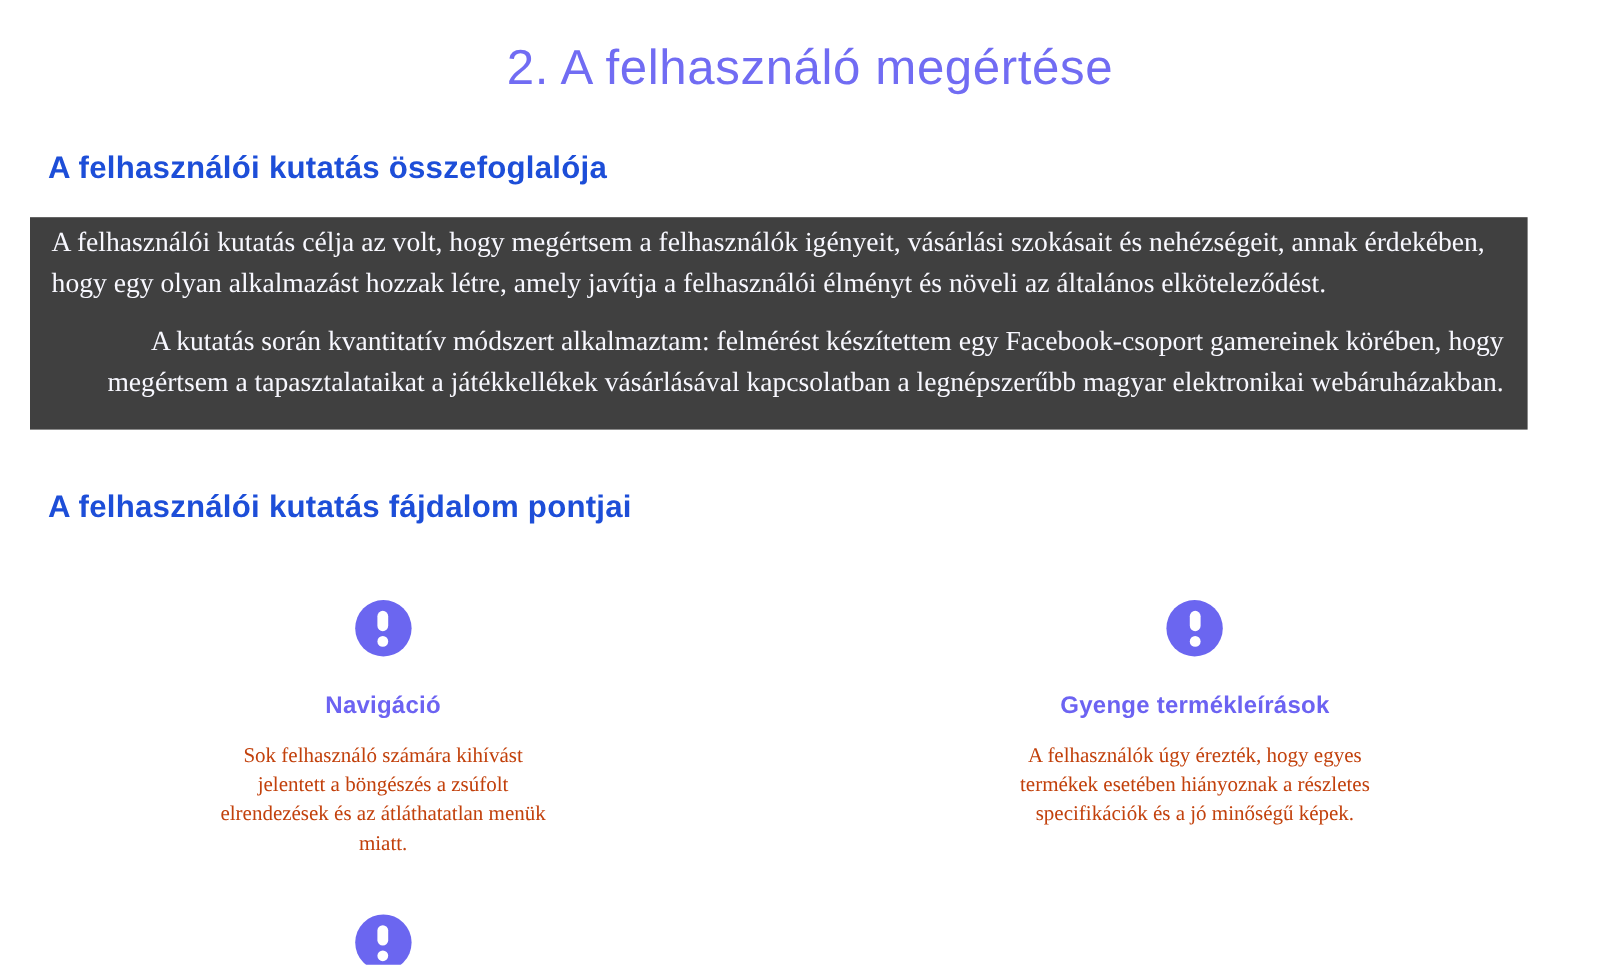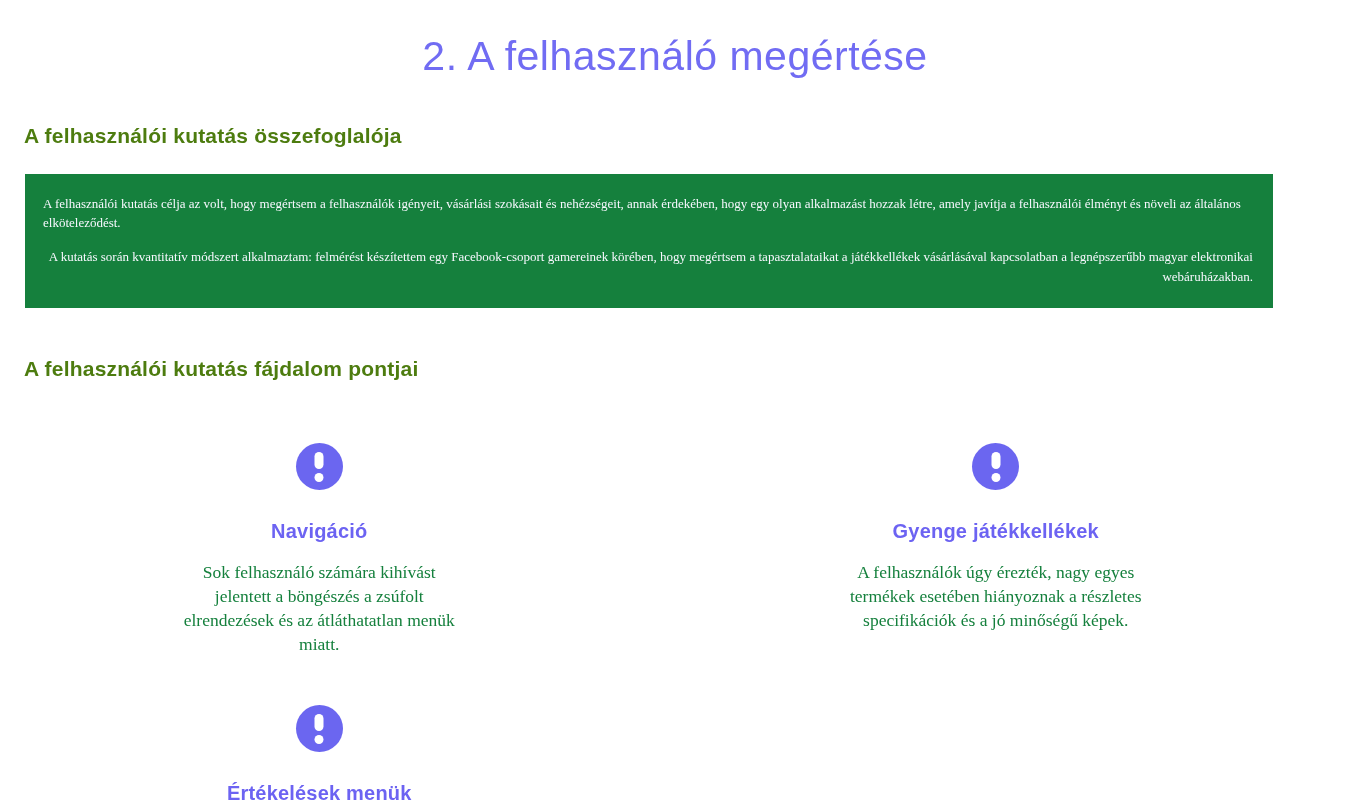--- a/index.html
+++ b/index.html
@@ -13,36 +13,36 @@
   .page-title {
     margin: 0;
     padding-top: 33px;
     text-align: center;
     font-size: 41px;
     font-weight: 500;
     letter-spacing: 0.5px;
     color: #716cf3;
   }
   .section-heading {
-    margin: 0;
+    margin: 16px;
     padding: 0 0 0 24px;
-    font-size: 21px;
+    font-size: 26px;
     font-weight: 600;
-    color: #4d7c0f;
+    color: #1d4ed8;
     letter-spacing: 0.2px;
   }
   .section-heading.first { margin-top: 44px; }
   .section-heading.second { margin-top: 49px; }
   .highlight-box {
     margin: 26px 77px 0 25px;
-    background: #15803d;
-    padding: 20px 20px 22px 18px;
+    background: #404040;
+    padding: 4px 20px 22px 18px;
     color: #f8f8ff;
     font-family: "Liberation Serif", "DejaVu Serif", serif;
-    font-size: 13px;
+    font-size: 23px;
     line-height: 1.48;
   }
   .highlight-box p { margin: 0; }
   .highlight-box p + p { margin-top: 15px; text-align: right; }
   .pain-grid {
     margin-top: 62px;
     padding: 0 40px 0 5px;
     display: grid;
     grid-template-columns: repeat(2, 1fr);
     gap: 48px;
@@ -77,21 +77,21 @@
     font-weight: 700;
     letter-spacing: 0.2px;
     color: #6c63f2;
   }
   .pain-text {
     margin: 17px auto 0;
     max-width: 292px;
     font-family: "Liberation Serif", "DejaVu Serif", serif;
     font-size: 17.5px;
     line-height: 1.38;
-    color: #15803d;
+    color: #c2410c;
   }
 </style>
 </head>
 <body>
 
 <h1 class="page-title">2. A felhasználó megértése</h1>
 
 <h2 class="section-heading first">A felhasználói kutatás összefoglalója</h2>
 
 <div class="highlight-box">
@@ -110,22 +110,22 @@
     </div>
     <h3 class="pain-title">Navigáció</h3>
     <p class="pain-text">Sok felhasználó számára kihívást jelentett a böngészés a zsúfolt elrendezések és az átláthatatlan menük miatt.</p>
   </div>
 
   <div class="pain-col">
     <div class="alert-circle">
       <span class="bar"></span>
       <span class="dot"></span>
     </div>
-    <h3 class="pain-title">Gyenge játékkellékek</h3>
-    <p class="pain-text">A felhasználók úgy érezték, nagy egyes termékek esetében hiányoznak a részletes specifikációk és a jó minőségű képek.</p>
+    <h3 class="pain-title">Gyenge termékleírások</h3>
+    <p class="pain-text">A felhasználók úgy érezték, hogy egyes termékek esetében hiányoznak a részletes specifikációk és a jó minőségű képek.</p>
   </div>
 
 
   <div class="pain-col">
     <div class="alert-circle">
       <span class="bar"></span>
       <span class="dot"></span>
     </div>
     <h3 class="pain-title">Értékelések menük</h3>
   </div>

